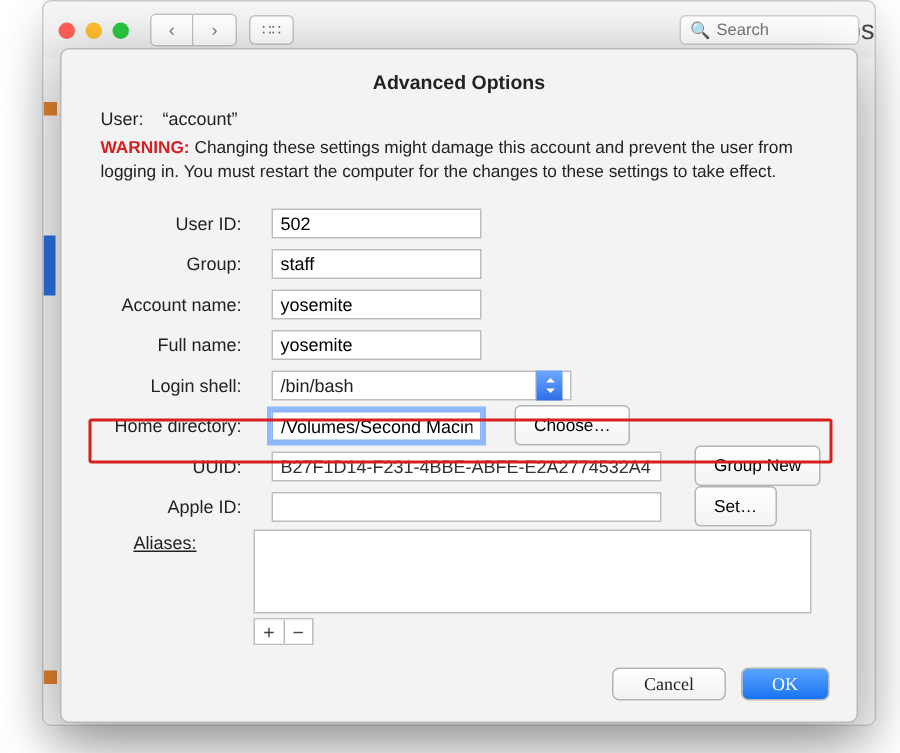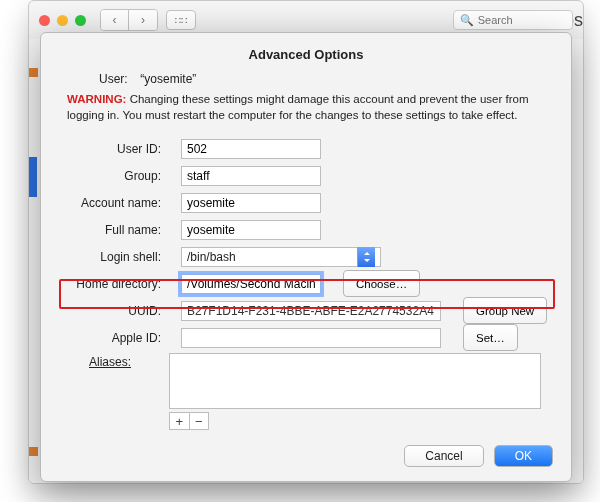--- a/index.html
+++ b/index.html
@@ -18,21 +18,21 @@
   .search { position:absolute; right:10px; top:9px; display:flex; align-items:center; border:1px solid #cfcfcf; border-radius:4px; background:#fff; height:20px; padding:0 6px; width:120px; }
   .search .sicon{color:#999; font-size:11px; margin-right:4px;}
   .search input{border:none;outline:none;font-size:11px; width:80px; color:#777;}
   .sheet-dim { position:absolute; left:0; right:0; top:38px; bottom:0; background:#f4f4f4; }
   .blue-stripe { position:absolute; left:0; top:118px; width:8px; height:40px; background:#2c6fe0; }
   .orange-sq { position:absolute; left:0; top:29px; width:9px; height:9px; background:#e08030; }
   .recent-b { position:absolute; left:0; top:408px; width:9px; height:9px; background:#e08030; }
   .sheet { position:absolute; left:40px; top:32px; width:532px; height:450px; background:#f3f3f3; border:1px solid #b9b9b9; border-radius:6px; box-shadow:0 12px 40px rgba(0,0,0,0.35); }
   .sheet-title{ text-align:center; font-weight:bold; font-size:13px; padding:14px 0 10px;}
   .userline { padding:0 26px 6px; font-size:12px;}
-  .userline .ulabel{ display:inline-block; width:38px;margin-left:32px;}
+  .userline .ulabel{ display:inline-block; width:38px;}
   .warning { padding:0 26px 12px; font-size:11.5px; line-height:1.35;}
   .warning .wlabel { color:#d42020; font-weight:bold; }
   .rows { padding:0 18px;}
   .row { display:flex; align-items:center; height:27px; position:relative;gap:12px; }
   .row .label { width:110px; text-align:right; padding-right:8px; font-size:12px; color:#222; }
   .row input.txt, .row .combo, .row .ro { height:20px; border:1px solid #bdbdbd; background:#fff; font-size:12px; padding:0 5px; outline:none; }
   .row input.txt { width:140px; }
   .row .xwide { width:280px; }
   .combo { width:200px; display:flex; align-items:center; justify-content:space-between; padding:0 0 0 5px;}
   .combo .cbtn { width:18px; height:20px; background:linear-gradient(#6ea8ff,#2e6fe8); border-left:1px solid #7aa0e0; display:flex; align-items:center; justify-content:center; }
@@ -41,21 +41,21 @@
   .sidebtn { margin-left:10px; height:27px; font-size:11.5px; border:1px solid #b5b5b5; border-radius:4px; background:linear-gradient(#fff,#f3f3f3); padding:0 12px; cursor:pointer; white-space:nowrap;}
   .hl { position:absolute; left:18px; right:16px; top:246px; height:30px; border:2.5px solid #d81e1e; border-radius:2px; pointer-events:none;}
   .hl-focus { box-shadow:0 0 0 3px rgba(100,160,255,0.7); border-color:#8bb3ee !important;}
   .aliases { margin:2px 18px 0; display:flex; }
   .aliases .label { width:110px; text-align:center; padding-right:8px; padding-top:2px; font-size:12px;text-decoration:underline;}
   .alias-box { width:372px; height:56px; border:1px solid #bdbdbd; background:#fff;}
   .pm { margin:3px 0 0 128px; display:flex; border:1px solid #bdbdbd; width:40px; height:18px; }
   .pm button { flex:1; border:none; background:#fff; font-size:13px; color:#444; cursor:pointer;}
   .pm button:first-child{border-right:1px solid #bdbdbd;}
   .footer { position:absolute; right:18px; bottom:14px; display:flex; gap:10px;}
-  .footer button { height:22px; font-size:12px; border:1px solid #b5b5b5; border-radius:5px; padding:0 20px; cursor:pointer;}
+  .footer button { height:22px; font-size:12px; border:1px solid #b5b5b5; border-radius:5px; padding:0 20px; cursor:pointer;font-family:Liberation Serif, serif;}
   .btn-default { background:linear-gradient(#fff,#f2f2f2); color:#222;}
   .btn-primary { background:linear-gradient(#58a4ff,#1a73f2); border-color:#1a62d4; color:#fff; padding:0 26px;}
 </style>
 </head>
 <body>
 <div class="frame">
 <div class="window">
   <div class="titlebar">
     <div class="traffic">
       <div class="tl tl-close"></div>
@@ -77,21 +77,21 @@
     <div class="orange-sq"></div>
     <div class="blue-stripe"></div>
     <div class="recent-b"></div>
   </div>
 </div>
 
 <div class="sheet">
   <div class="sheet-title">Advanced Options</div>
   <div class="userline">
     <span class="ulabel">User:</span>
-    <span>“yosemite”</span>
+    <span>“account”</span>
   </div>
   <div class="warning">
     <span class="wlabel">WARNING:</span>
     <span> Changing these settings might damage this account and prevent the user from logging in. You must restart the computer for the changes to these settings to take effect.</span>
   </div>
 
   <div class="rows">
     <div class="row">
       <div class="label">User ID:</div>
       <input class="txt" value="502" style="">

